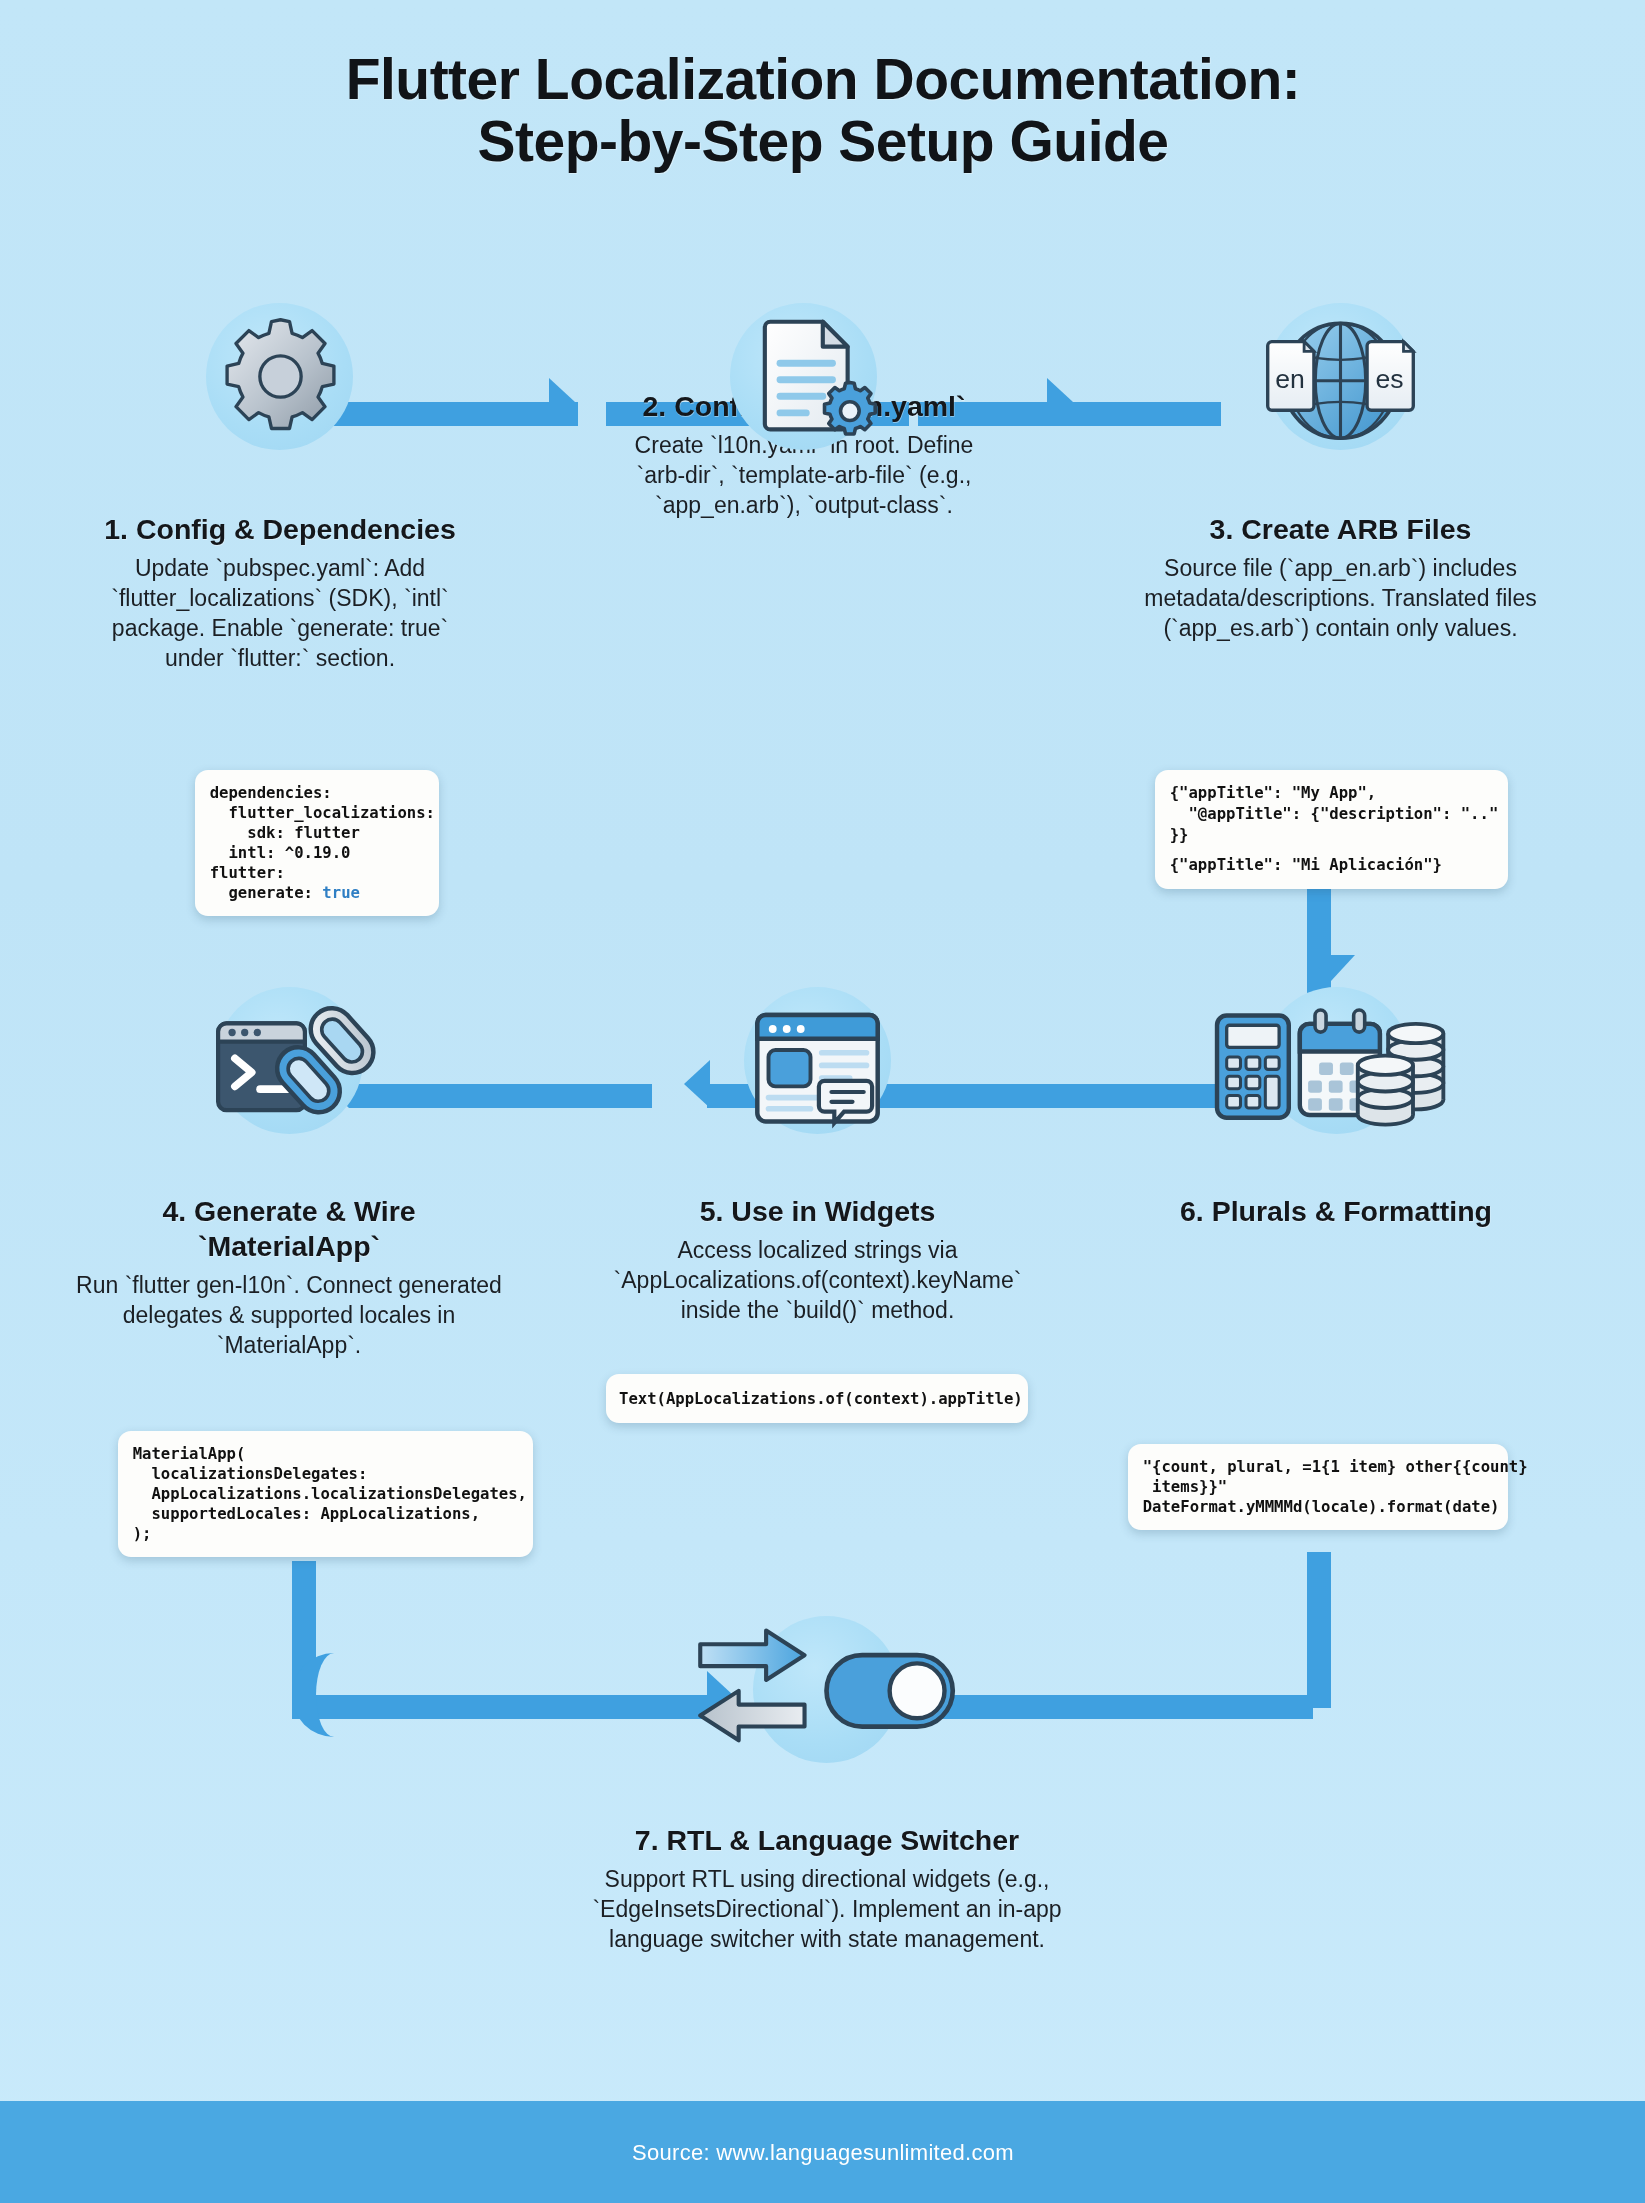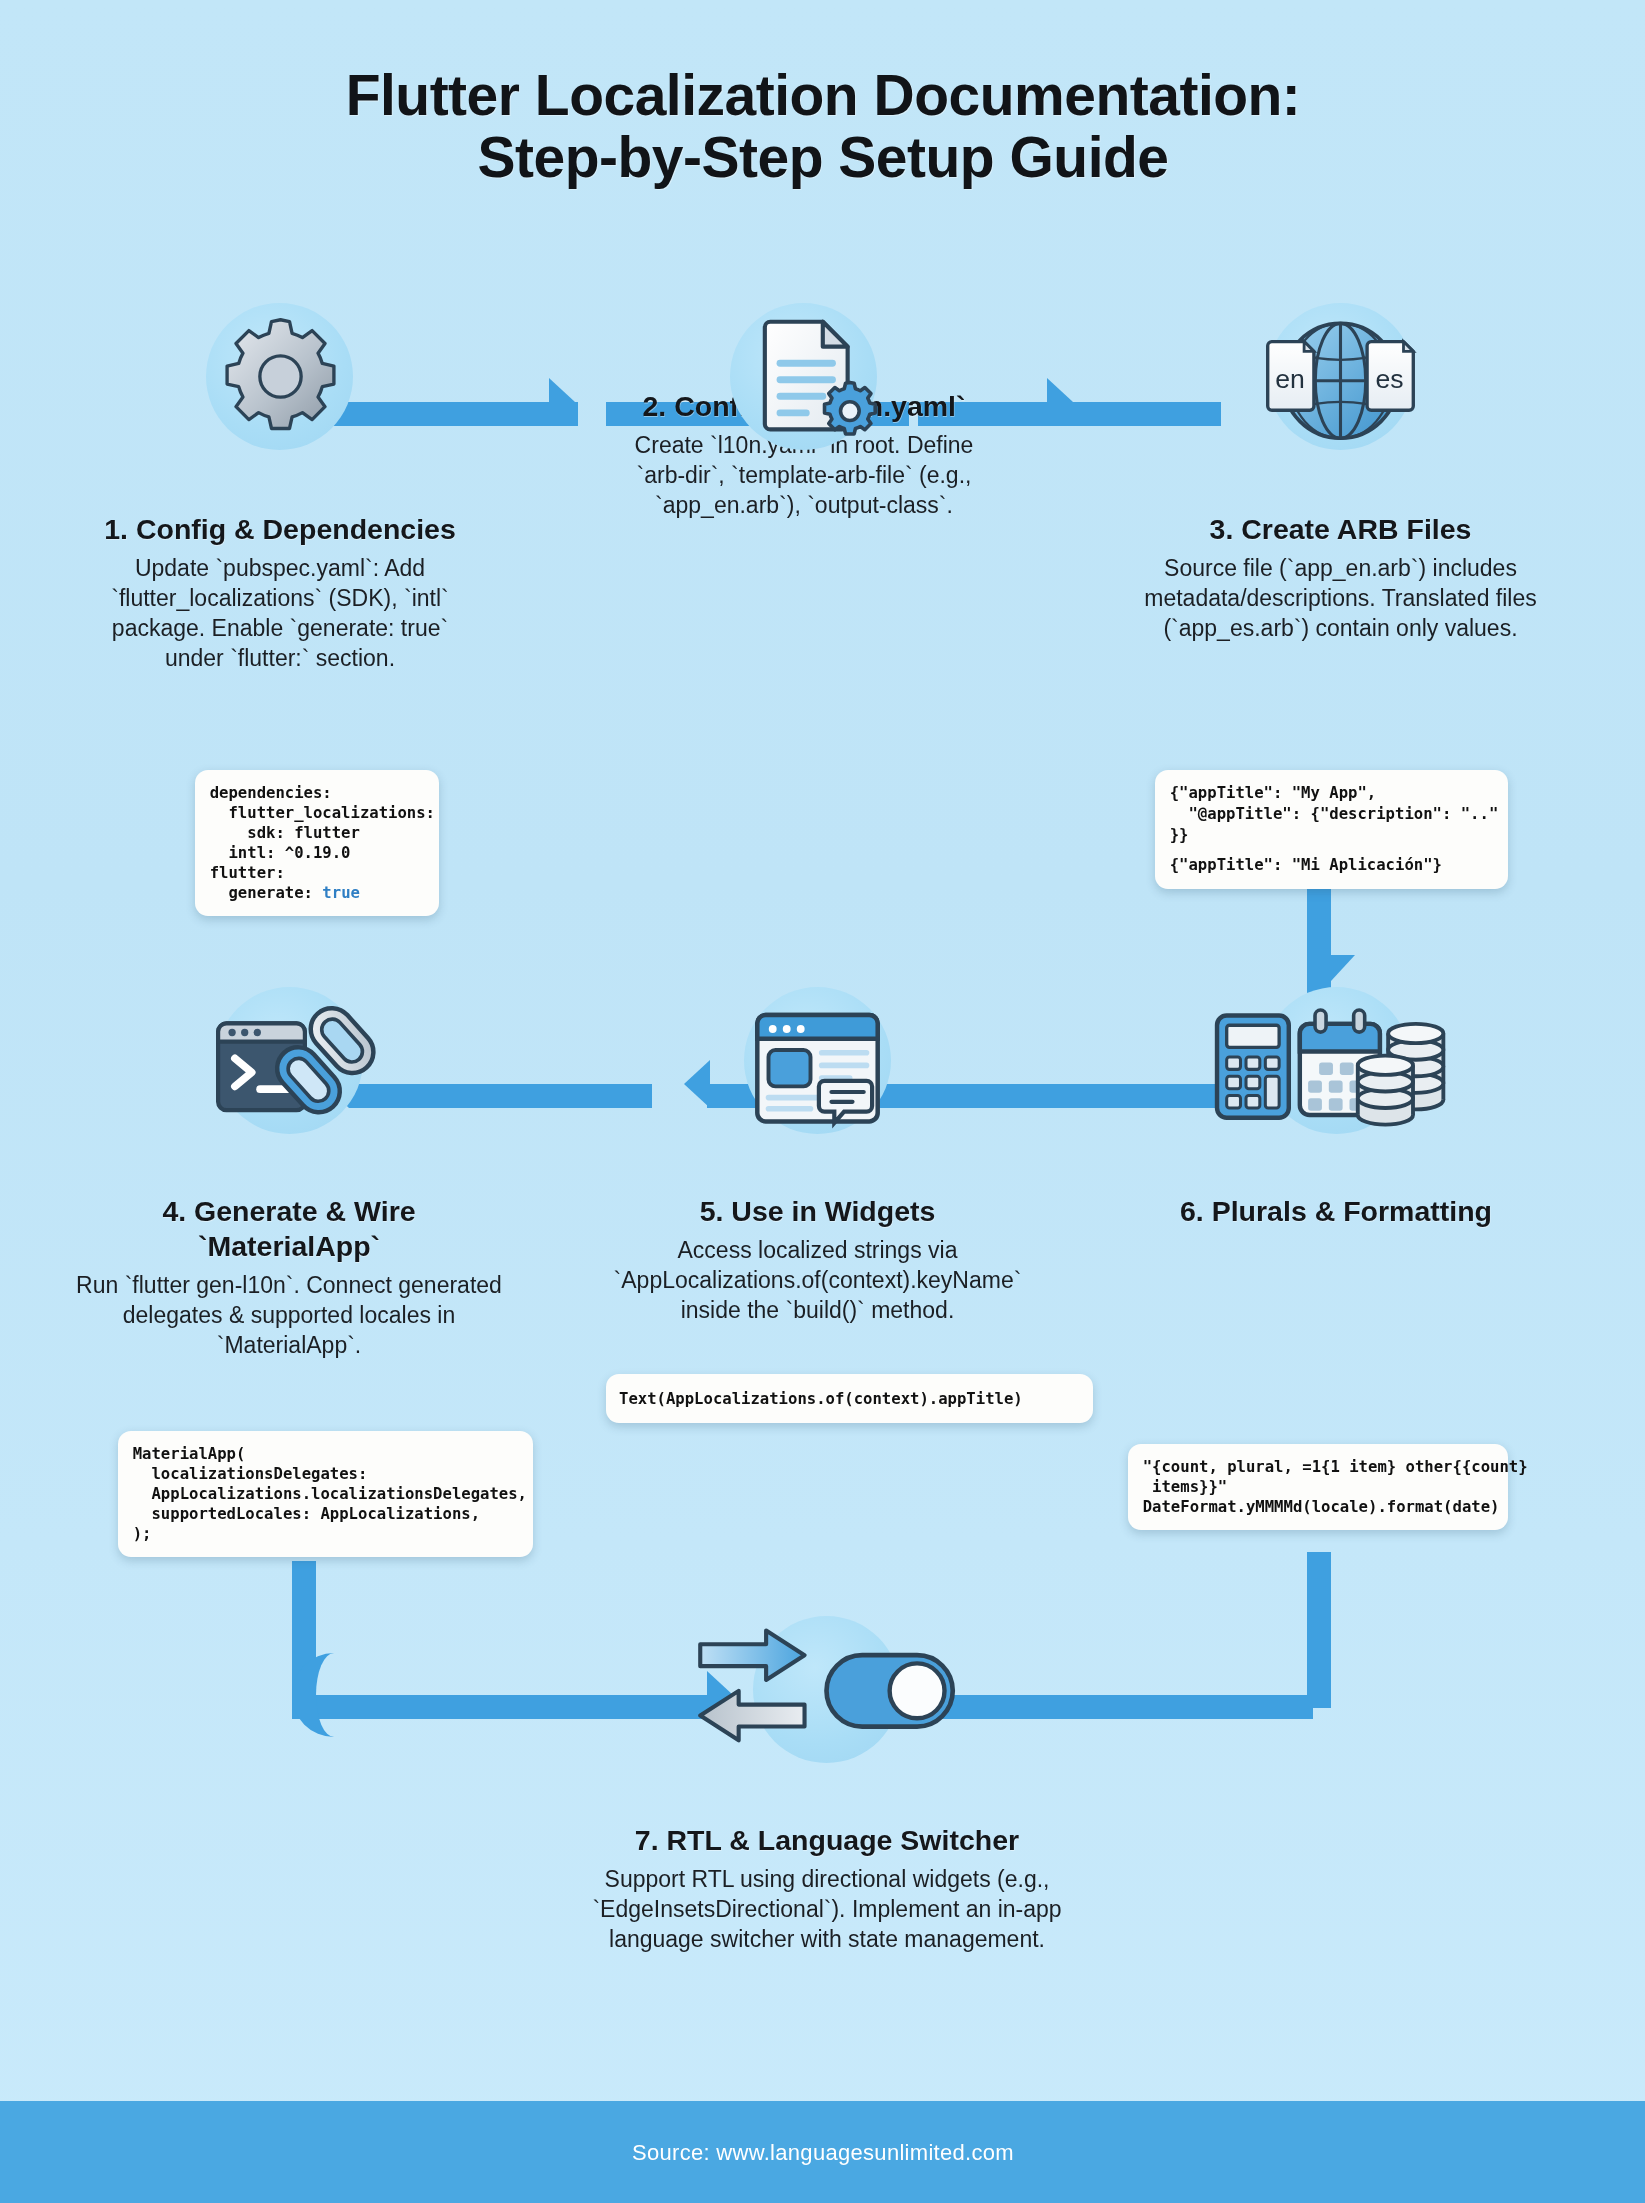--- a/index.html
+++ b/index.html
@@ -7,21 +7,21 @@
   body {
     font-family: "Liberation Sans", sans-serif;
     background: linear-gradient(180deg,#c2e6f8 0%, #bfe4f7 40%, #c9eafb 100%);
     position: relative;
     overflow: hidden;
   }
   #canvas { position:relative; width:1646px; height:2204px; }
 
   
   .title-wrap{
-    position:absolute; left:0; top:48px; width:1646px; text-align:center;margin-top:16px;
+    position:absolute; left:0; top:48px; width:1646px; text-align:center;
   }
   .title-line{
     font-family:"Liberation Sans", sans-serif;
     font-weight:bold; font-size:57px; line-height:62px; color:#111418;
     letter-spacing:-0.5px; text-shadow:0.9px 0.9px 0 rgba(255,255,255,.35);
   }
 
   
   .pipe{ position:absolute; background:#3fa0e0; }
   .pipe.h{ height:24px; }
@@ -259,21 +259,21 @@
       </g>
       <path d="M60 62 h30 a4 4 0 0 1 4 4 v14 a4 4 0 0 1-4 4 H74 l-7 8 v-8 h-7 a4 4 0 0 1-4-4 V66 a4 4 0 0 1 4-4 z" fill="#f2f6f9" stroke="#2c4356" stroke-width="3"></path>
       <g stroke="#2c4356" stroke-width="3" stroke-linecap="round">
         <line x1="65" y1="70" x2="88" y2="70"></line>
         <line x1="65" y1="77" x2="80" y2="77"></line>
       </g>
     </svg>
     <div class="step-title" style="margin-top:207px;">5. Use in Widgets</div>
     <div class="step-desc" style="padding:0 0px;">Access localized strings via `AppLocalizations.of(context).keyName` inside the `build()` method.</div>
   </div>
-  <div class="code-card" style="left:606px; top:1374px; width:487px; padding:14.7px 13px;">Text(AppLocalizations.of(context).appTitle)</div>
+  <div class="code-card" style="left:606px; top:1374px; width:422px; padding:14.7px 13px;">Text(AppLocalizations.of(context).appTitle)</div>
 
   <div class="step" style="left:1102px; top:987px; width:468px;">
     <div class="icon-circle" style="left:161px; top:0px; width:147px; height:147px;"></div>
     <svg class="icon-svg" width="243" height="138" viewBox="0 0 175 100" style="left:106px; top:12px;">
 
       <rect x="6" y="12" width="52" height="74" rx="7" fill="#4aa0db" stroke="#2c4356" stroke-width="3.2"></rect>
       <rect x="13" y="19" width="38" height="16" rx="2" fill="#eef3f7" stroke="#2c4356" stroke-width="2.4"></rect>
       <g fill="#dce8f1" stroke="#2c4356" stroke-width="2.2">
         <rect x="13" y="42" width="10" height="9" rx="2"></rect>
         <rect x="27" y="42" width="10" height="9" rx="2"></rect>

